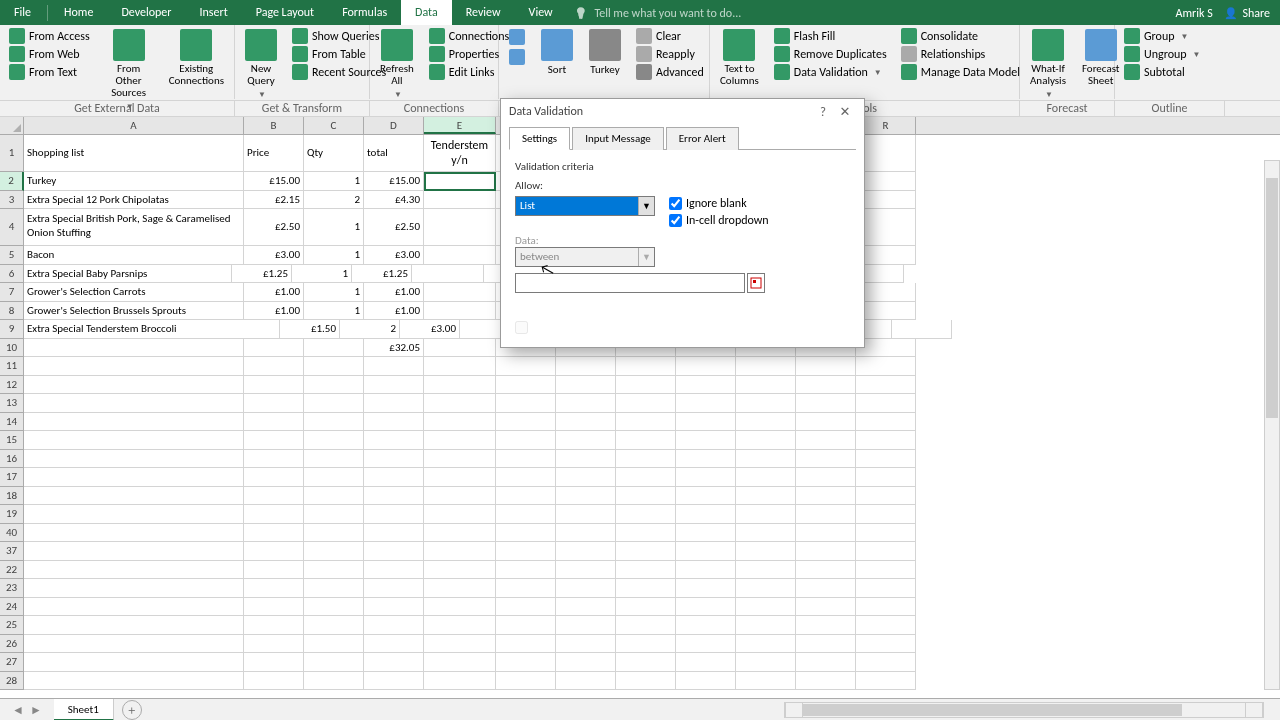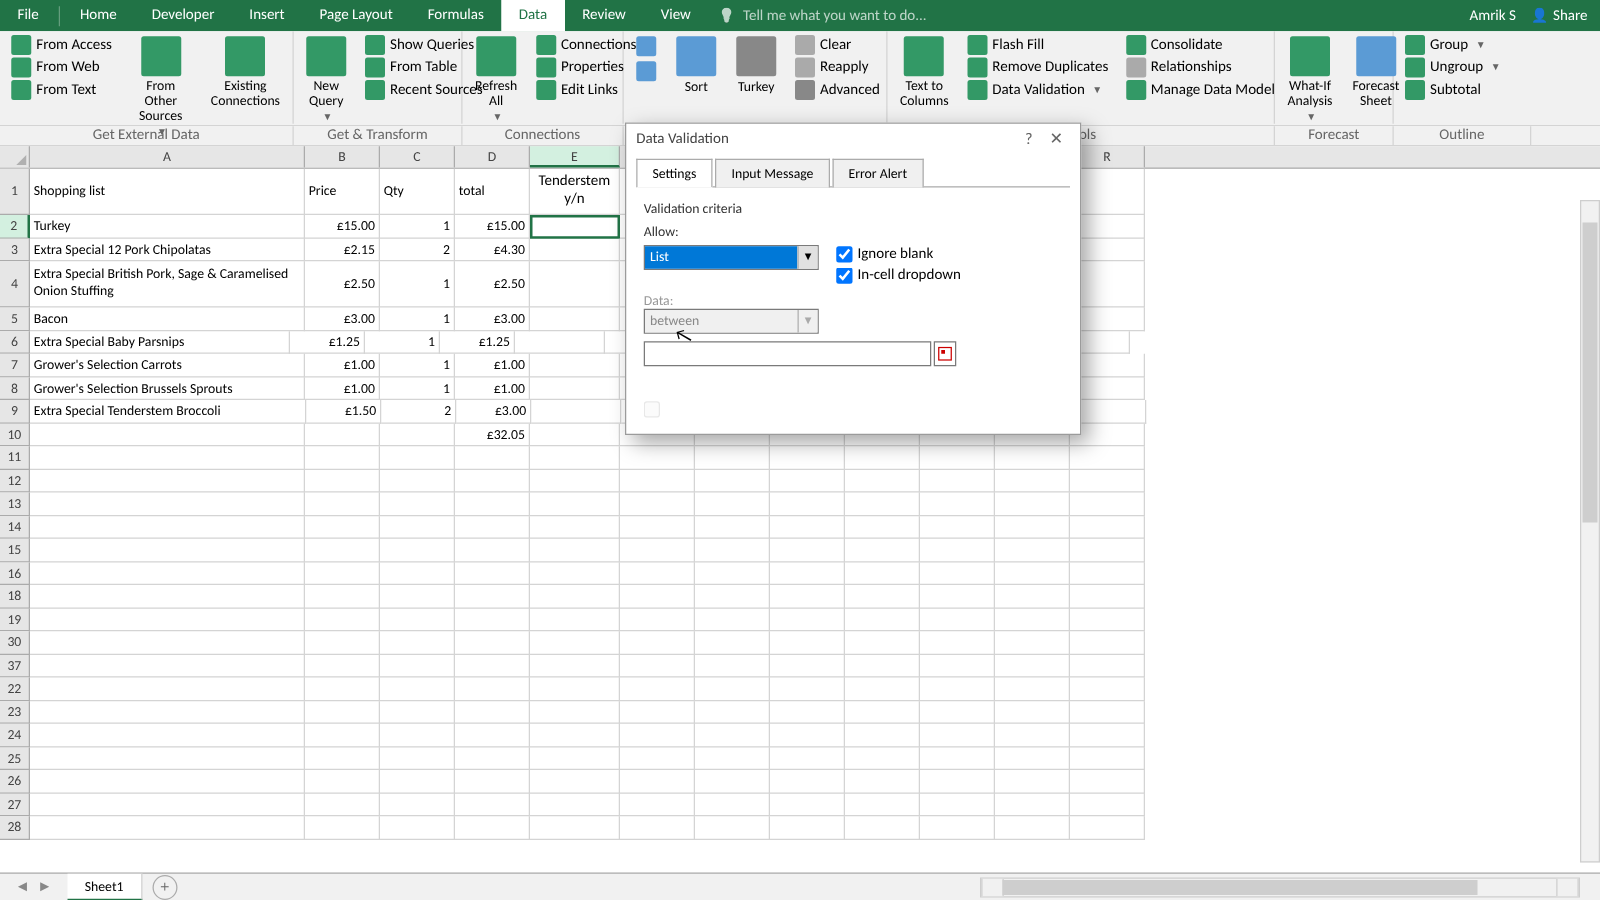--- a/index.html
+++ b/index.html
@@ -445,21 +445,21 @@
         <div class="cell" style="width:60px"></div>
         <div class="cell" style="width:60px"></div>
         <div class="cell" style="width:60px"></div>
         <div class="cell" style="width:60px"></div>
         <div class="cell" style="width:60px"></div>
         <div class="cell" style="width:60px"></div>
         <div class="cell" style="width:60px"></div>
       </div>
       <div class="row">
         <div class="rowhead">9</div>
-        <div class="cell" style="width:221px">Extra Special Tenderstem Broccoli</div>
+        <div class="cell" style="width:256px">Extra Special Tenderstem Broccoli</div>
         <div class="cell r" style="width:60px">£1.50</div>
         <div class="cell r" style="width:60px">2</div>
         <div class="cell r" style="width:60px">£3.00</div>
         <div class="cell" style="width:72px"></div>
         <div class="cell" style="width:60px"></div>
         <div class="cell" style="width:60px"></div>
         <div class="cell" style="width:60px"></div>
         <div class="cell" style="width:60px"></div>
         <div class="cell" style="width:60px"></div>
         <div class="cell" style="width:60px"></div>
@@ -566,20 +566,35 @@
         <div class="cell" style="width:72px"></div>
         <div class="cell" style="width:60px"></div>
         <div class="cell" style="width:60px"></div>
         <div class="cell" style="width:60px"></div>
         <div class="cell" style="width:60px"></div>
         <div class="cell" style="width:60px"></div>
         <div class="cell" style="width:60px"></div>
         <div class="cell" style="width:60px"></div>
       </div>
       <div class="row">
+        <div class="rowhead">17</div>
+        <div class="cell" style="width:220px"></div>
+        <div class="cell" style="width:60px"></div>
+        <div class="cell" style="width:60px"></div>
+        <div class="cell" style="width:60px"></div>
+        <div class="cell" style="width:72px"></div>
+        <div class="cell" style="width:60px"></div>
+        <div class="cell" style="width:60px"></div>
+        <div class="cell" style="width:60px"></div>
+        <div class="cell" style="width:60px"></div>
+        <div class="cell" style="width:60px"></div>
+        <div class="cell" style="width:60px"></div>
+        <div class="cell" style="width:60px"></div>
+      </div>
+      <div class="row">
         <div class="rowhead">18</div>
         <div class="cell" style="width:220px"></div>
         <div class="cell" style="width:60px"></div>
         <div class="cell" style="width:60px"></div>
         <div class="cell" style="width:60px"></div>
         <div class="cell" style="width:72px"></div>
         <div class="cell" style="width:60px"></div>
         <div class="cell" style="width:60px"></div>
         <div class="cell" style="width:60px"></div>
         <div class="cell" style="width:60px"></div>
@@ -596,21 +611,21 @@
         <div class="cell" style="width:72px"></div>
         <div class="cell" style="width:60px"></div>
         <div class="cell" style="width:60px"></div>
         <div class="cell" style="width:60px"></div>
         <div class="cell" style="width:60px"></div>
         <div class="cell" style="width:60px"></div>
         <div class="cell" style="width:60px"></div>
         <div class="cell" style="width:60px"></div>
       </div>
       <div class="row">
-        <div class="rowhead">30</div>
+        <div class="rowhead">40</div>
         <div class="cell" style="width:220px"></div>
         <div class="cell" style="width:60px"></div>
         <div class="cell" style="width:60px"></div>
         <div class="cell" style="width:60px"></div>
         <div class="cell" style="width:72px"></div>
         <div class="cell" style="width:60px"></div>
         <div class="cell" style="width:60px"></div>
         <div class="cell" style="width:60px"></div>
         <div class="cell" style="width:60px"></div>
         <div class="cell" style="width:60px"></div>

